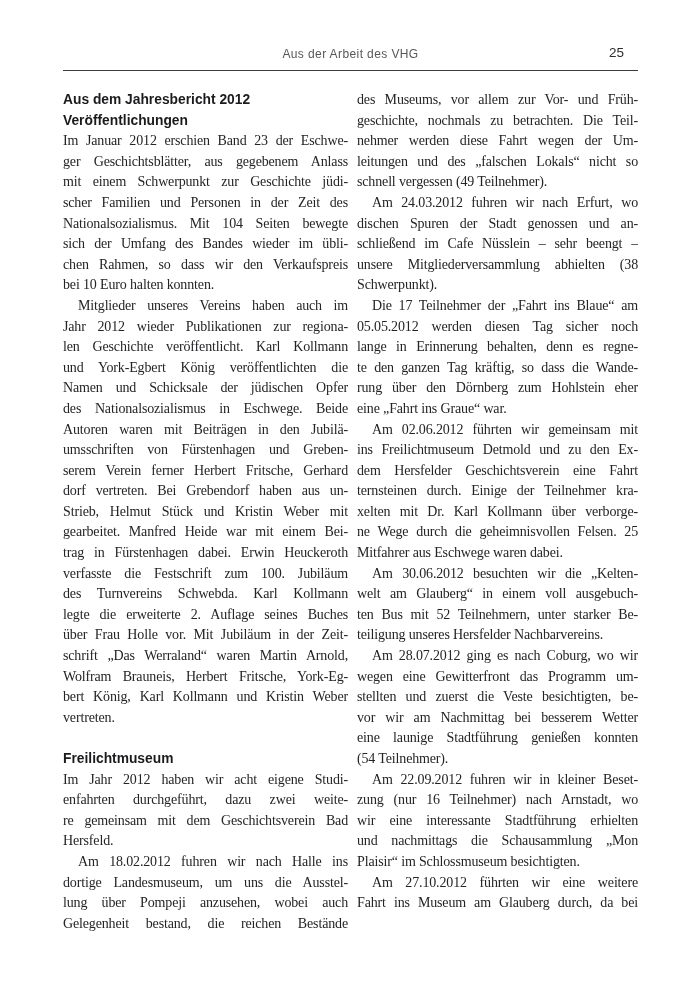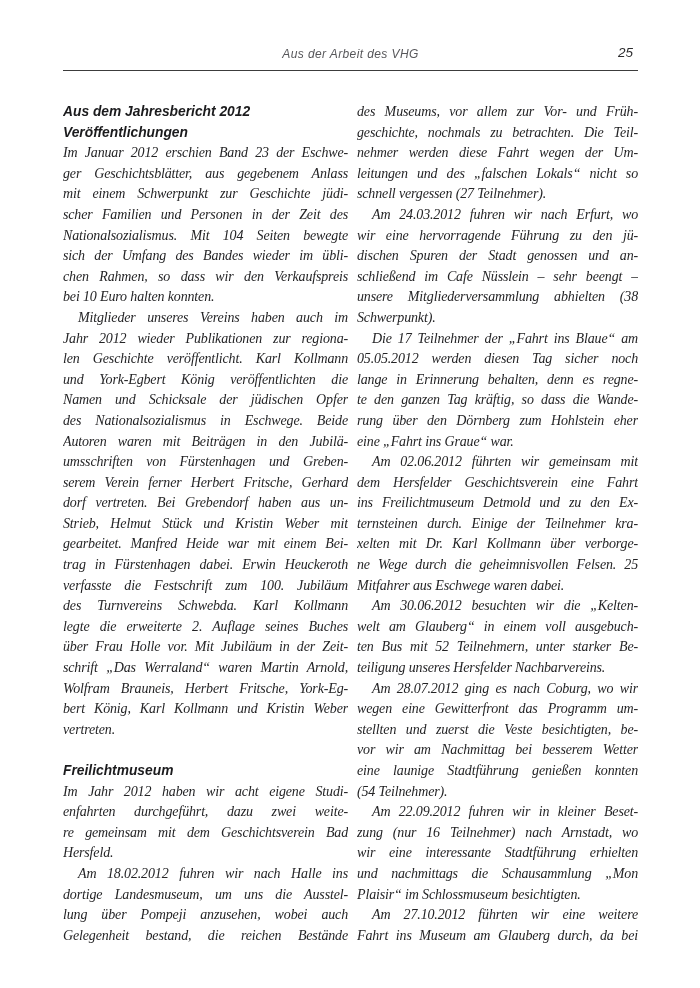--- a/index.html
+++ b/index.html
@@ -3,47 +3,46 @@
 <meta charset="utf-8">
 <style>
   html, body { margin: 0; padding: 0; background: #ffffff; }
   .page {
     position: relative;
     width: 700px;
     height: 988px;
     background: #ffffff;
     font-family: "Liberation Serif", serif;
     overflow: hidden;
-    font-style: italic;
   }
   .running-head {
     position: absolute;
     top: 47px; left: 63px; width: 575px;
     text-align: center;
     font-family: "Liberation Sans", sans-serif;
     font-size: 12px;
     letter-spacing: 0.4px;
     color: #57575a;
   }
   .page-number {
     position: absolute;
-    top: 45px; left: 58px; width: 575px;
+    top: 45px; left: 49px; width: 575px;
     text-align: right;
     font-family: "Liberation Sans", sans-serif;
     font-size: 13.5px;
     color: #2c2c2e;
   }
   .header-rule {
     position: absolute;
     top: 70px; left: 63px; width: 575px; height: 1px;
     background: #3c3c3c;
   }
   .columns {
     position: absolute;
-    top: 102px; left: 63px; width: 575px; height: 846px;
+    top: 90px; left: 63px; width: 575px; height: 846px;
   }
   .column { position: absolute; top: 0; }
   .column-left  { left: 0;     width: 285px; }
   .column-right { left: 294px; width: 281px; }
   .line {
     height: 20.6px;
     line-height: 20.6px;
     font-size: 14px;
     letter-spacing: -0.15px;
     color: #242426;
@@ -114,36 +113,35 @@
         <div class="line  indent">Am 18.02.2012 fuhren wir nach Halle ins</div>
         <div class="line ">dortige Landesmuseum, um uns die Ausstel-</div>
         <div class="line ">lung über Pompeji anzusehen, wobei auch</div>
         <div class="line ">Gelegenheit bestand, die reichen Bestände</div>
       </div>
     <div class="column column-right">
         <div class="line ">des Museums, vor allem zur Vor- und Früh-</div>
         <div class="line ">geschichte, nochmals zu betrachten. Die Teil-</div>
         <div class="line ">nehmer werden diese Fahrt wegen der Um-</div>
         <div class="line ">leitungen und des „falschen Lokals“ nicht so</div>
-        <div class="line  ragged">schnell vergessen (27 Teilnehmer).</div>
+        <div class="line  ragged">schnell vergessen (49 Teilnehmer).</div>
         <div class="line  indent">Am 24.03.2012 fuhren wir nach Erfurt, wo</div>
-        <div class="line ">wir eine hervorragende Führung zu den jü-</div>
         <div class="line ">dischen Spuren der Stadt genossen und an-</div>
         <div class="line ">schließend im Cafe Nüsslein – sehr beengt –</div>
         <div class="line ">unsere Mitgliederversammlung abhielten (38</div>
         <div class="line  ragged">Schwerpunkt).</div>
         <div class="line  indent">Die 17 Teilnehmer der „Fahrt ins Blaue“ am</div>
         <div class="line ">05.05.2012 werden diesen Tag sicher noch</div>
         <div class="line ">lange in Erinnerung behalten, denn es regne-</div>
         <div class="line ">te den ganzen Tag kräftig, so dass die Wande-</div>
         <div class="line ">rung über den Dörnberg zum Hohlstein eher</div>
         <div class="line  ragged">eine „Fahrt ins Graue“ war.</div>
         <div class="line  indent">Am 02.06.2012 führten wir gemeinsam mit</div>
+        <div class="line ">ins Freilichtmuseum Detmold und zu den Ex-</div>
         <div class="line ">dem Hersfelder Geschichtsverein eine Fahrt</div>
-        <div class="line ">ins Freilichtmuseum Detmold und zu den Ex-</div>
         <div class="line ">ternsteinen durch. Einige der Teilnehmer kra-</div>
         <div class="line ">xelten mit Dr. Karl Kollmann über verborge-</div>
         <div class="line ">ne Wege durch die geheimnisvollen Felsen. 25</div>
         <div class="line  ragged">Mitfahrer aus Eschwege waren dabei.</div>
         <div class="line  indent">Am 30.06.2012 besuchten wir die „Kelten-</div>
         <div class="line ">welt am Glauberg“ in einem voll ausgebuch-</div>
         <div class="line ">ten Bus mit 52 Teilnehmern, unter starker Be-</div>
         <div class="line  ragged">teiligung unseres Hersfelder Nachbarvereins.</div>
         <div class="line  indent">Am 28.07.2012 ging es nach Coburg, wo wir</div>
         <div class="line ">wegen eine Gewitterfront das Programm um-</div>

